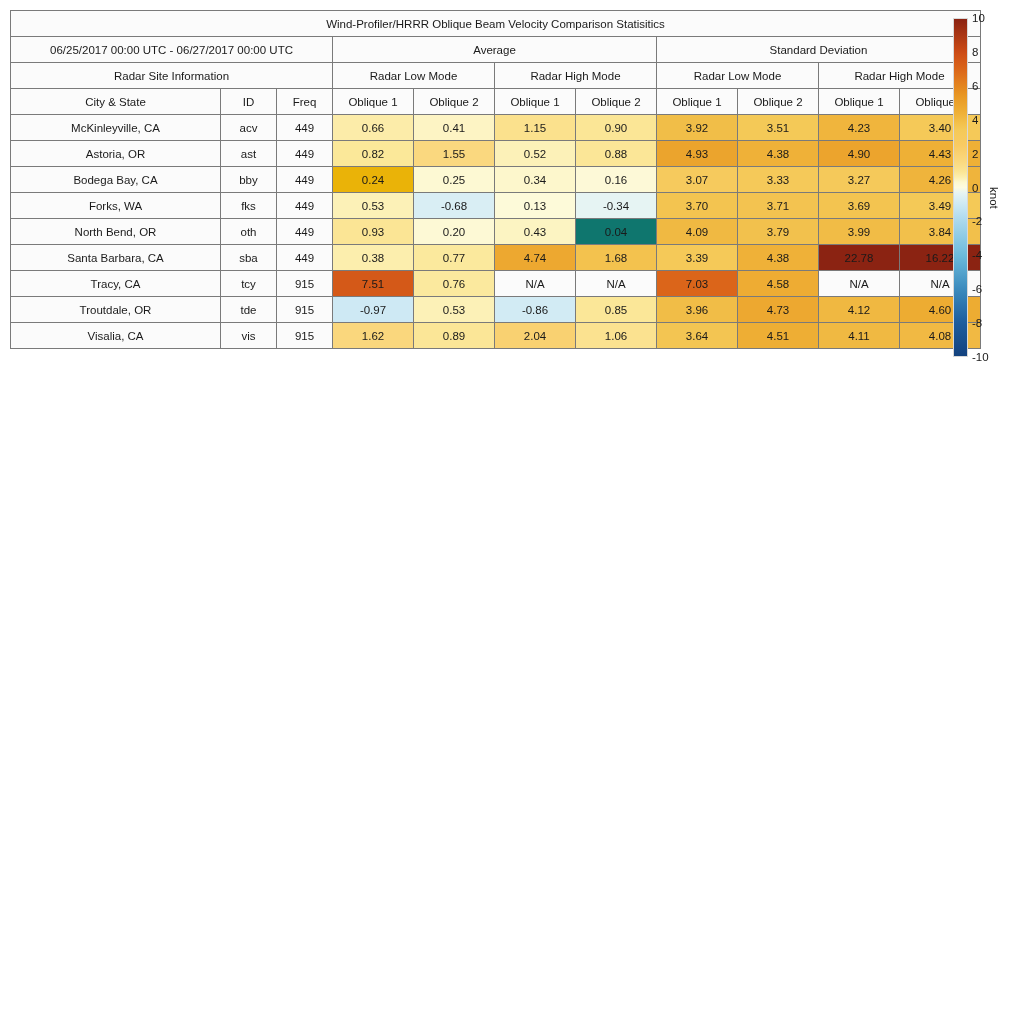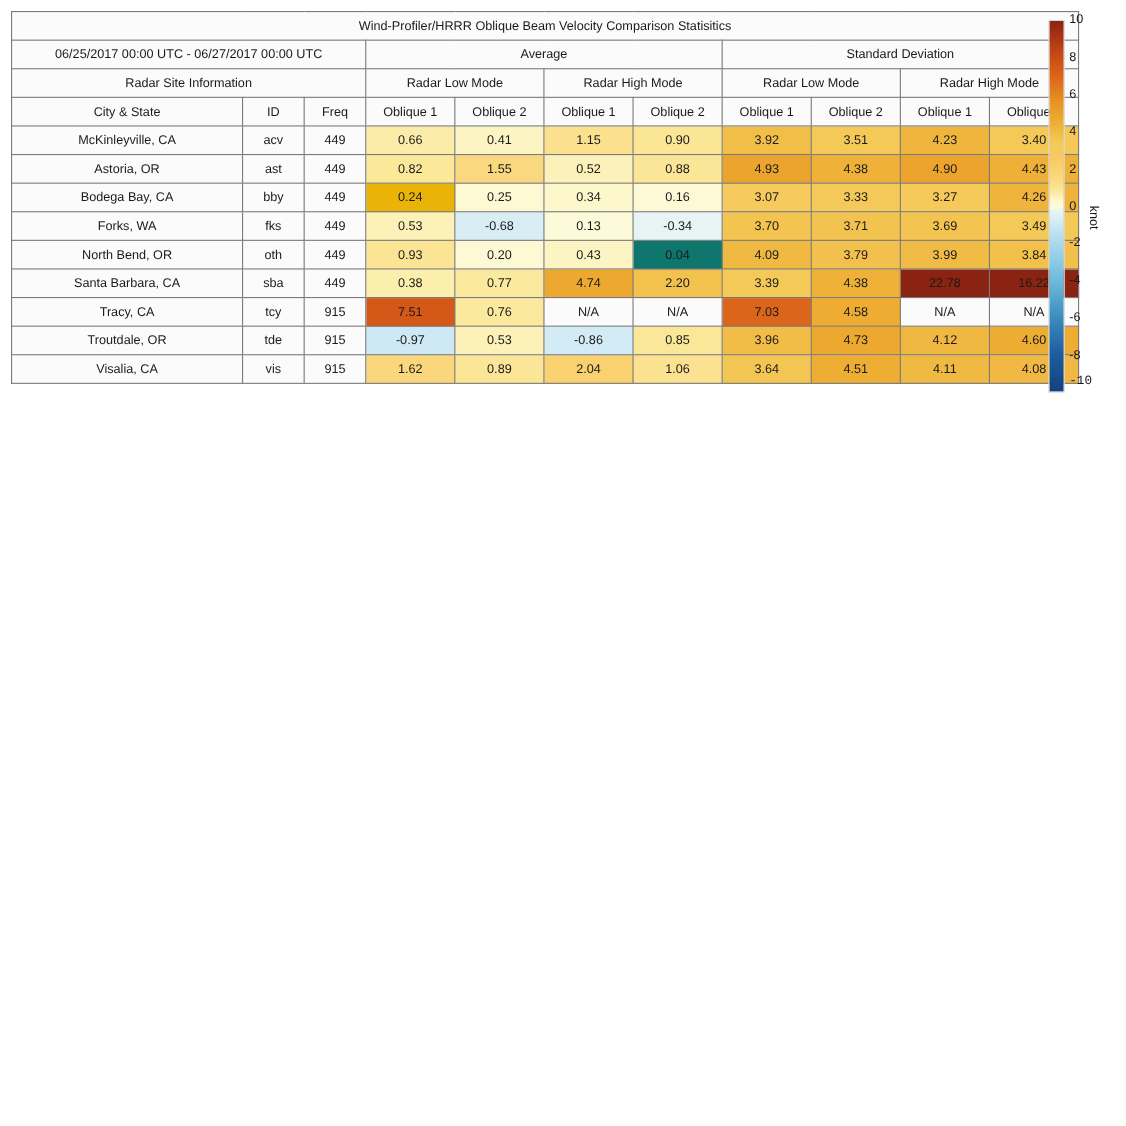--- a/index.html
+++ b/index.html
@@ -224,21 +224,21 @@
           <td class="datacol" style="background: rgb(241, 188, 70);">3.99</td>
           <td class="datacol" style="background: rgb(242, 192, 75);">3.84</td>
         </tr>
         <tr>
           <td class="site-name">Santa Barbara, CA</td>
           <td class="idcol">sba</td>
           <td class="freqcol">449</td>
           <td class="datacol" style="background: rgb(252, 238, 173);">0.38</td>
           <td class="datacol" style="background: rgb(251, 233, 157);">0.77</td>
           <td class="datacol" style="background: rgb(237, 168, 48);">4.74</td>
-          <td class="datacol" style="background: rgb(243, 194, 78);">2.20</td>
+          <td class="datacol" style="background: rgb(243, 194, 78);">1.68</td>
           <td class="datacol" style="background: rgb(245, 201, 88);">3.39</td>
           <td class="datacol" style="background: rgb(239, 177, 56);">4.38</td>
           <td class="datacol" style="background: rgb(139, 35, 18);">22.78</td>
           <td class="datacol" style="background: rgb(139, 35, 18);">16.22</td>
         </tr>
         <tr>
           <td class="site-name">Tracy, CA</td>
           <td class="idcol">tcy</td>
           <td class="freqcol">915</td>
           <td class="datacol" style="background: rgb(212, 89, 24);">7.51</td>
@@ -286,16 +286,16 @@
   <div class="cb-tick" style="top: 0px; text-align: right;">10</div>
       <div class="cb-tick" style="top: 33.9px;">8</div>
       <div class="cb-tick" style="top: 67.8px;">6</div>
       <div class="cb-tick" style="top: 101.7px;">4</div>
       <div class="cb-tick" style="top: 135.6px;">2</div>
       <div class="cb-tick" style="top: 169.5px;">0</div>
       <div class="cb-tick" style="top: 203.4px;">-2</div>
       <div class="cb-tick" style="top: 237.3px;">-4</div>
       <div class="cb-tick" style="top: 271.2px;">-6</div>
       <div class="cb-tick" style="top: 305.1px;">-8</div>
-      <div class="cb-tick" style="top: 329px; font-family: Liberation Mono, monospace;">-10</div>
+      <div class="cb-tick" style="top: 339px;">-10</div>
     </div>
 
 </div>
 
 </body></html>

